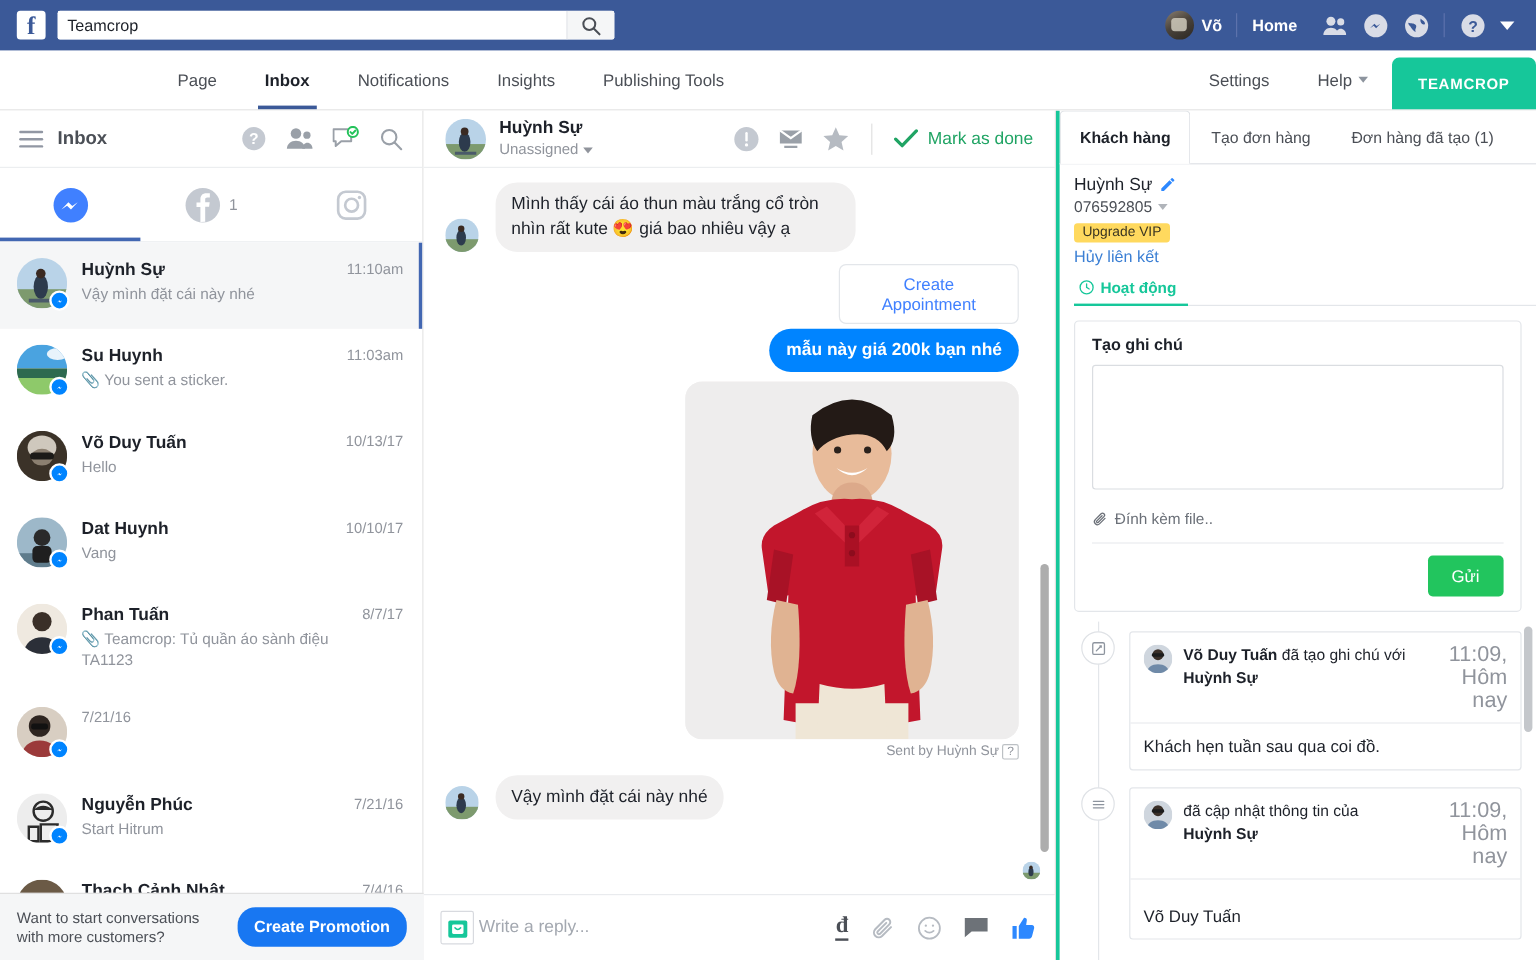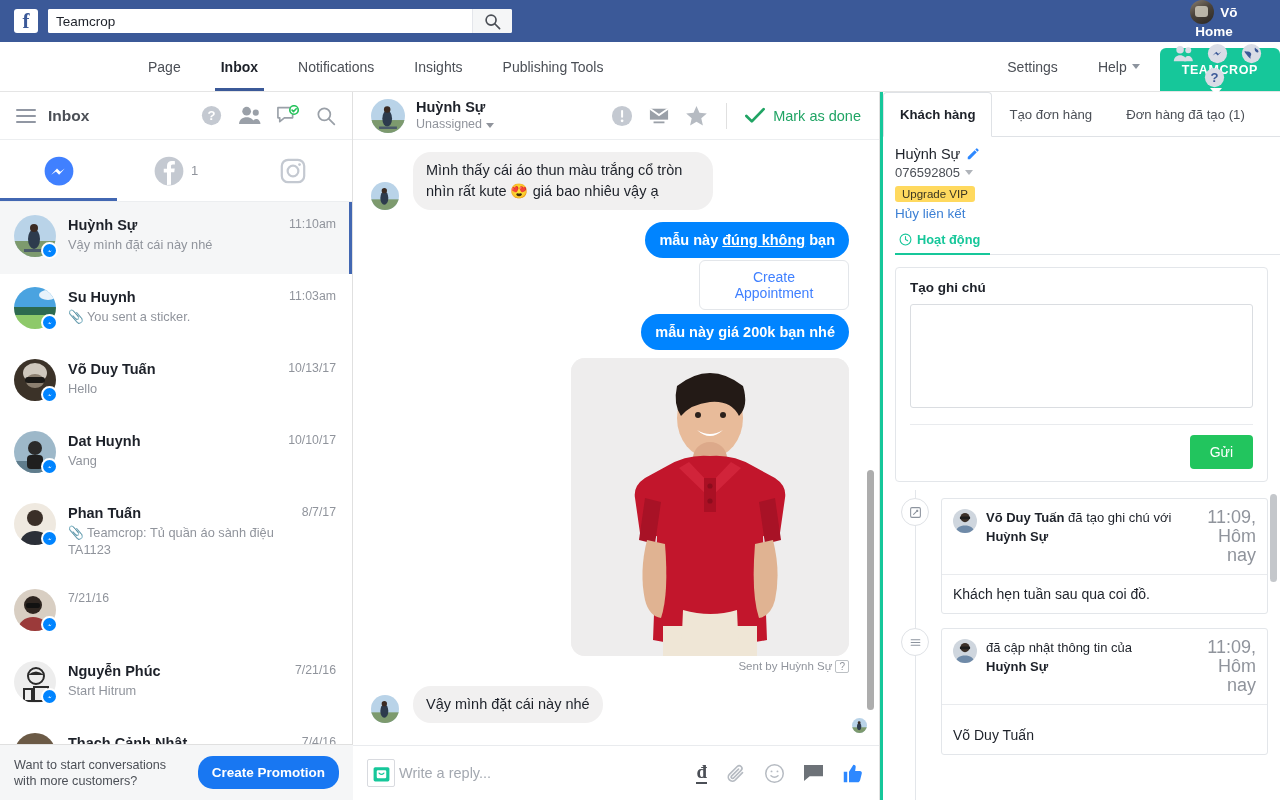--- a/index.html
+++ b/index.html
@@ -33,21 +33,21 @@
     padding: 0 8px; font-size: 13.5px; font-family: "Liberation Sans", sans-serif;
     color: #1d2129;
   }
   .fb-search .sbtn {
     width: 40px; height: 100%; background: #f5f6f7;
     border-left: 1px solid #e4e6eb;
     display: flex; align-items: center; justify-content: center;
     cursor: pointer;
   }
   .topbar-right {
-    margin-left: auto; display: flex; align-items: center; gap: 0px; height: 100%; flex-direction: column;
+    margin-left: auto; display: flex; align-items: center; gap: 0px; height: 100%;
   }
   .tb-user {
     display: flex; align-items: center; gap: 6px; padding: 0 10px; height: 28px;
     color: #fff; font-size: 13.5px; font-weight: bold; cursor: pointer;
   }
   .tb-avatar {
     width: 24px; height: 24px; border-radius: 50%;
     background: linear-gradient(150deg,#8a7f72 0%,#4b443c 45%,#2b2722 100%);
     position: relative; overflow: hidden; flex: none;
   }
@@ -728,23 +728,20 @@
             <svg width="28" height="28" viewBox="0 0 42 42">
               <rect width="42" height="42" fill="#b9d3e8"></rect>
                 <rect y="26" width="42" height="16" fill="#7d9a6e"></rect>
               <ellipse cx="20" cy="24" rx="6" ry="10" fill="#2d3b4d"></ellipse>
                 <circle cx="20" cy="13" r="4" fill="#3a2a22"></circle>
               </svg>
           </div>
           <div class="bubble-in">Mình thấy cái áo thun màu trắng cổ tròn nhìn rất kute 😍 giá bao nhiêu vậy ạ</div>
         </div>
 
-        <div class="msg-row out" style="margin-bottom:4px;">
-          <div class="bubble-out">mẫu này <u>đúng không</u> bạn</div>
-        </div>
 
         <div class="appt-card">Create Appointment</div>
 
         <div class="msg-row out" style="margin-bottom:8px;">
           <div class="bubble-out">mẫu này giá 200k bạn nhé</div>
         </div>
 
         <div class="img-card">
           <svg width="278" height="298" viewBox="0 0 278 298">
             <rect width="278" height="298" fill="#eeeded"></rect>
@@ -875,20 +872,28 @@
                 <path d="M12 6.5V12l4 2.4" stroke-linecap="round"></path>
               </svg>
           </span>
           <span>Hoạt động</span>
         </div>
       </div>
 
       <div class="note-card">
         <div class="note-title">Tạo ghi chú</div>
         <textarea class="note-ta" style=""></textarea>
+        <div class="attach-row">
+          <span>
+            <svg width="13" height="13" viewBox="0 0 24 24" fill="none" stroke="#6b7078" stroke-width="2" stroke-linecap="round">
+              <path d="M20 11l-8.5 8.5a4.6 4.6 0 01-6.5-6.5l9-9a3.1 3.1 0 014.4 4.4l-9 9a1.6 1.6 0 01-2.2-2.2l8.3-8.3"></path>
+              </svg>
+          </span>
+          <span>Đính kèm file..</span>
+        </div>
         <div class="note-divider"></div>
         <div class="send-row">
           <button class="send-btn">Gửi</button>
         </div>
       </div>
 
       <div class="timeline">
         <div class="tl-line"></div>
 
         <div class="tl-item">

